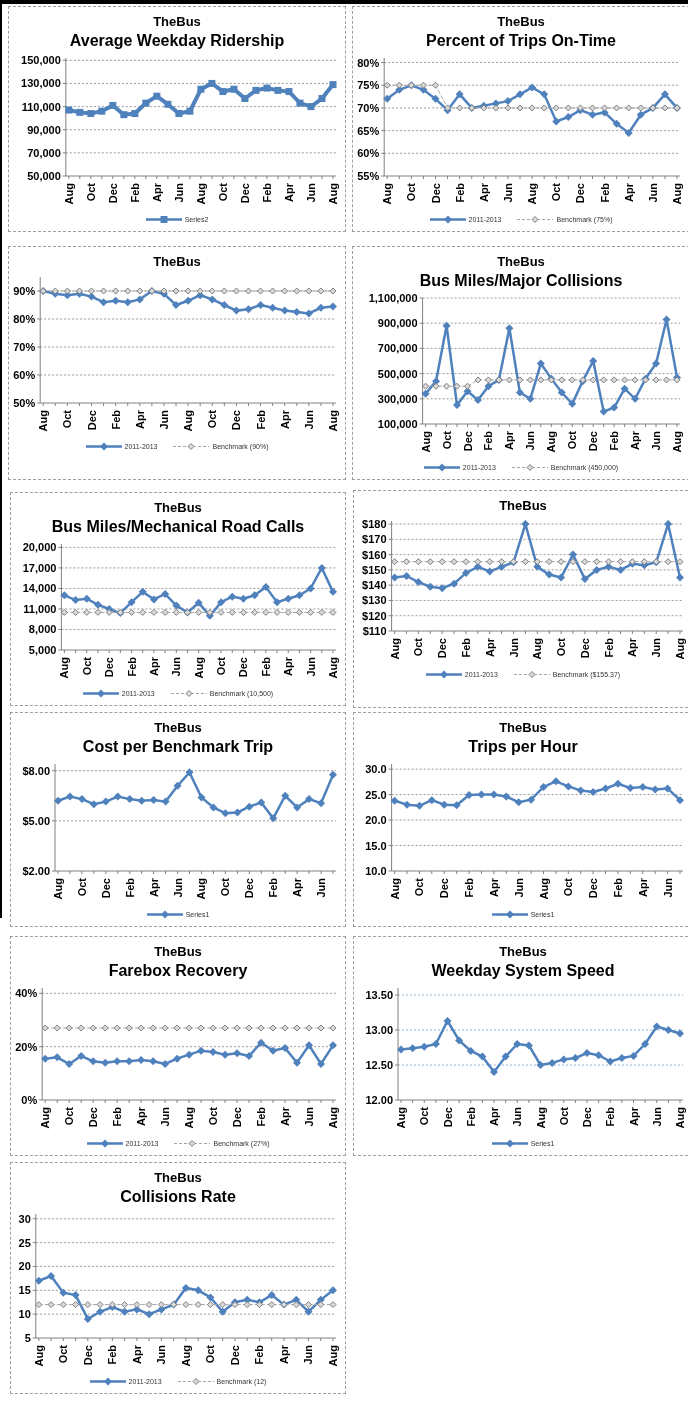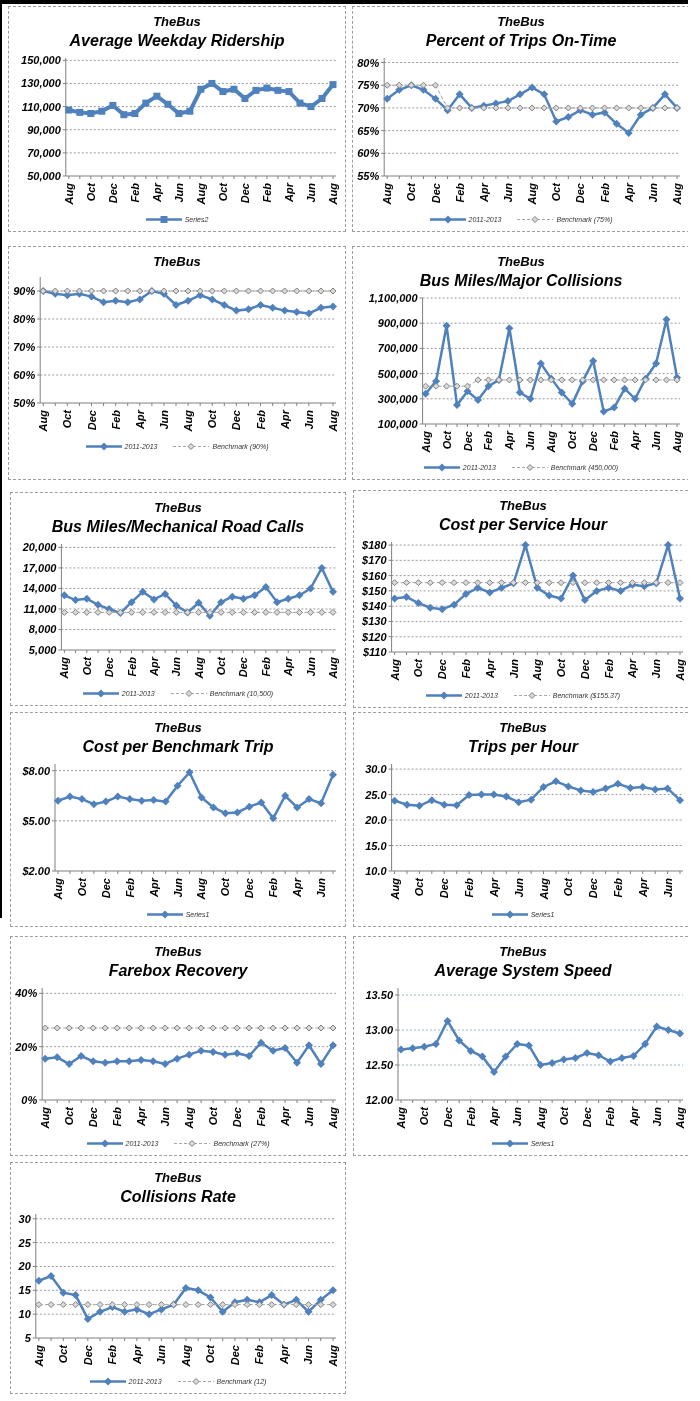--- a/index.html
+++ b/index.html
@@ -1,17 +1,17 @@
 <!DOCTYPE html>
 <html><head>
 <meta charset="utf-8">
 <style>
   html,body{margin:0;padding:0;background:#fff;}
   body{width:700px;height:1401px;position:relative;font-family:"Liberation Sans",sans-serif;}
-  .page{position:relative;width:688px;height:1401px;background:#fff;overflow:hidden;font-style:italic;}
+  .page{position:relative;width:688px;height:1401px;background:#fff;overflow:hidden;}
   .chart-card{
     position:absolute;background:#fff;border:1px dashed #9e9e9e;box-sizing:border-box;
     display:flex;flex-direction:column;align-items:stretch;
   }
   .chart-title{text-align:center;font-weight:bold;color:#000;margin-top:7px;line-height:1.3;}
   .chart-title .t1{font-size:13px;}
   .chart-title .t2{font-size:16px;}
   .plot{display:block;margin:0 auto;}
   .chart-legend{height:15px;display:flex;justify-content:center;align-items:center;gap:16px;margin-bottom:3px;}
   .legend-item{display:flex;align-items:center;}
@@ -665,21 +665,20 @@
               <line x1="0" y1="4.5" x2="36" y2="4.5" stroke="#a6a6a6" stroke-width="1" stroke-dasharray="3,2"></line>
               <path d="M 18 1.5 L 21 4.5 L 18 7.5 L 15 4.5 Z" fill="#d9d9d9" stroke="#808080" stroke-width="1"></path>
             </svg>
             <span class="legend-label">Benchmark (10,500)</span>
           </span>
         </div>
       </div>
       <div class="chart-card" style="left: 353px; top: 490px; width: 340px; height: 218px;">
         <div class="chart-title">
           <div class="t1">TheBus</div>
-          <div class="t2">Cost per Service Hour</div>
         </div>
         <svg width="338" height="152" class="plot">
           <line x1="34.6" y1="116" x2="37.6" y2="116" stroke="#808080" stroke-width="1"></line>
           <text x="32.6" y="120" text-anchor="end" font-size="11" font-weight="bold" fill="#000">$110</text>
           <line x1="37.6" y1="100.72222222222223" x2="329" y2="100.72222222222223" stroke="#9a9a9a" stroke-width="1" stroke-dasharray="2,2"></line>
           <line x1="34.6" y1="100.72222222222223" x2="37.6" y2="100.72222222222223" stroke="#808080" stroke-width="1"></line>
           <text x="32.6" y="104.72222222222223" text-anchor="end" font-size="11" font-weight="bold" fill="#000">$120</text>
           <line x1="37.6" y1="85.44444444444444" x2="329" y2="85.44444444444444" stroke="#9a9a9a" stroke-width="1" stroke-dasharray="2,2"></line>
           <line x1="34.6" y1="85.44444444444444" x2="37.6" y2="85.44444444444444" stroke="#808080" stroke-width="1"></line>
           <text x="32.6" y="89.44444444444444" text-anchor="end" font-size="11" font-weight="bold" fill="#000">$130</text>
@@ -1122,21 +1121,21 @@
               <line x1="0" y1="4.5" x2="36" y2="4.5" stroke="#a6a6a6" stroke-width="1" stroke-dasharray="3,2"></line>
               <path d="M 18 1.5 L 21 4.5 L 18 7.5 L 15 4.5 Z" fill="#d9d9d9" stroke="#808080" stroke-width="1"></path>
             </svg>
             <span class="legend-label">Benchmark (27%)</span>
           </span>
         </div>
       </div>
       <div class="chart-card" style="left: 353px; top: 936px; width: 340px; height: 220px;">
         <div class="chart-title">
           <div class="t1">TheBus</div>
-          <div class="t2">Average System Speed</div>
+          <div class="t2">Weekday System Speed</div>
         </div>
         <svg width="338" height="154" class="plot">
           <line x1="41" y1="118" x2="44" y2="118" stroke="#808080" stroke-width="1"></line>
           <text x="39" y="122" text-anchor="end" font-size="11" font-weight="bold" fill="#000">12.00</text>
           <line x1="44" y1="83" x2="329" y2="83" stroke="#95b3d7" stroke-width="1" stroke-dasharray="2,2"></line>
           <line x1="41" y1="83" x2="44" y2="83" stroke="#808080" stroke-width="1"></line>
           <text x="39" y="87" text-anchor="end" font-size="11" font-weight="bold" fill="#000">12.50</text>
           <line x1="44" y1="47.999999999999986" x2="329" y2="47.999999999999986" stroke="#95b3d7" stroke-width="1" stroke-dasharray="2,2"></line>
           <line x1="41" y1="47.999999999999986" x2="44" y2="47.999999999999986" stroke="#808080" stroke-width="1"></line>
           <text x="39" y="51.999999999999986" text-anchor="end" font-size="11" font-weight="bold" fill="#000">13.00</text>

